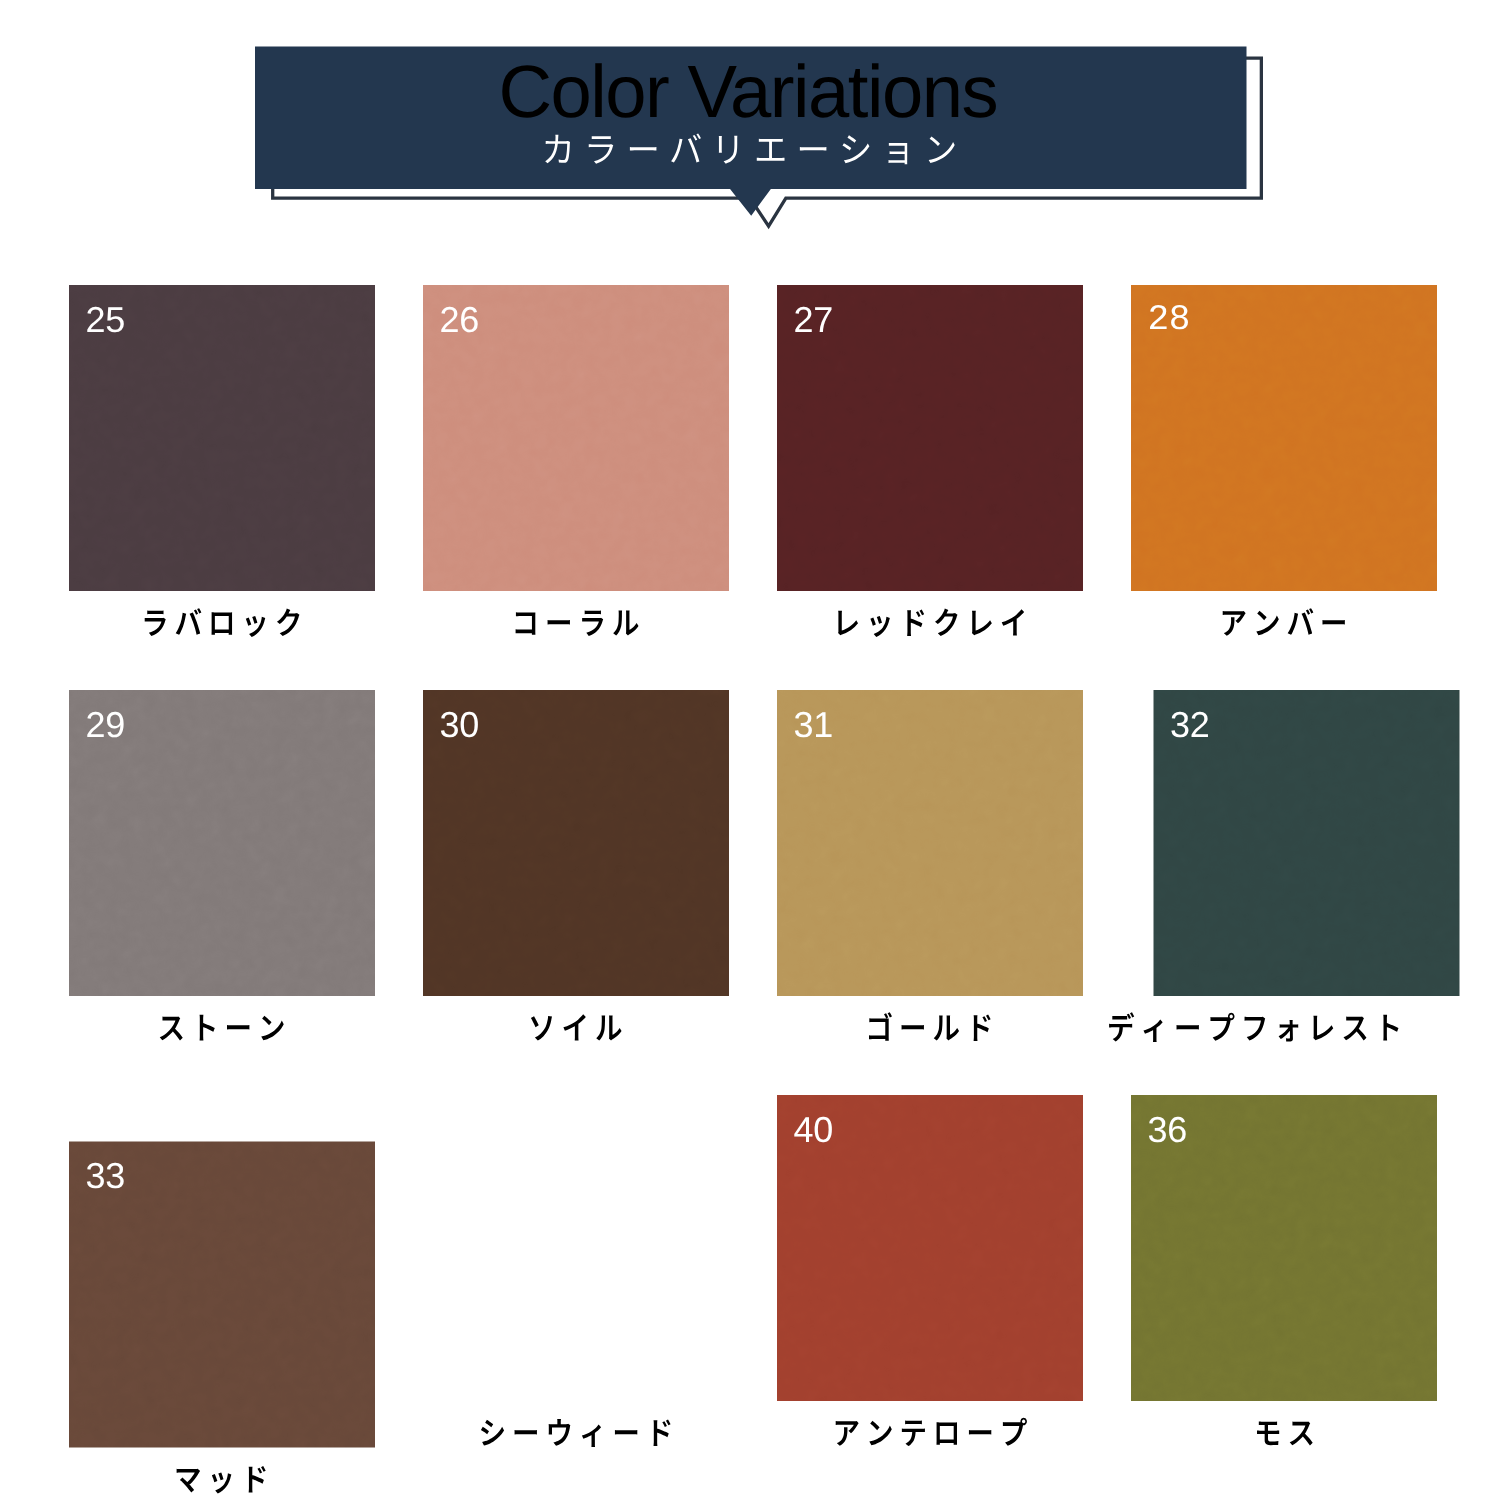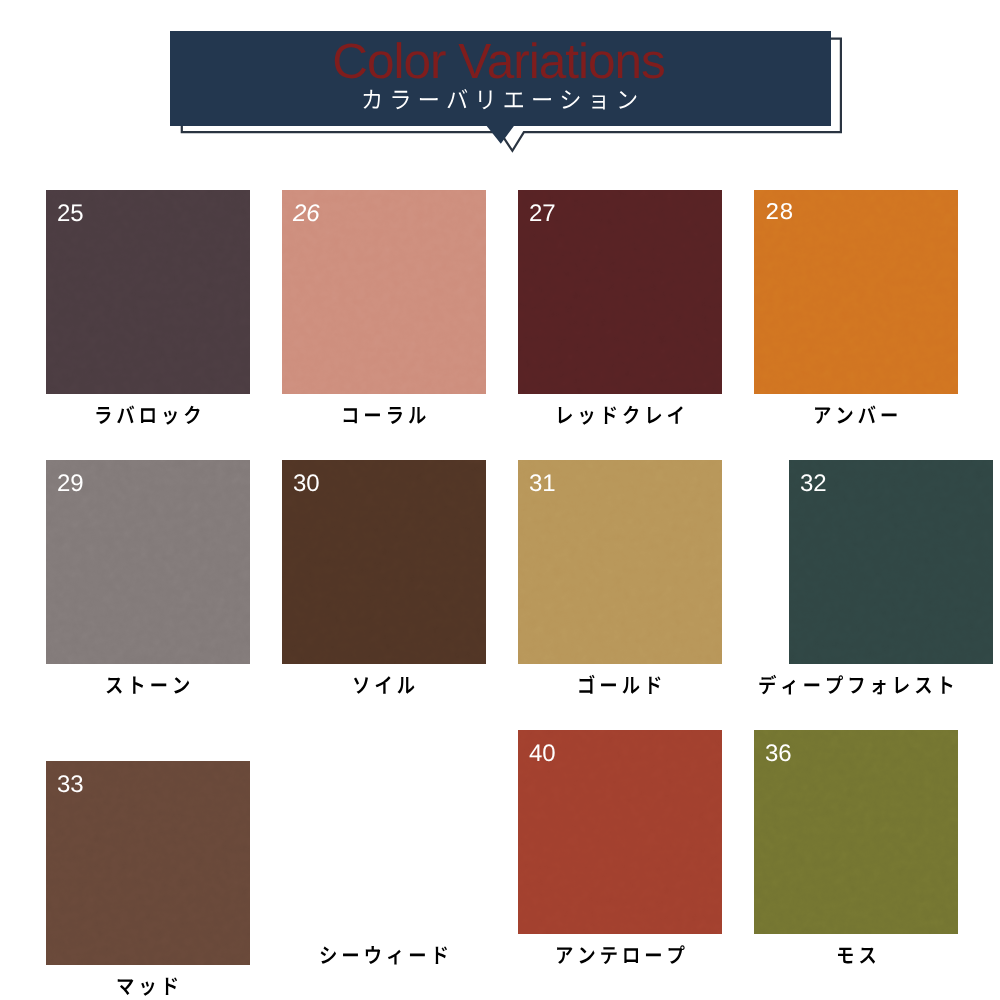--- a/index.html
+++ b/index.html
@@ -9,21 +9,21 @@
     font-family:"Liberation Sans",sans-serif;
     -webkit-font-smoothing:antialiased;
     text-rendering:geometricPrecision;
   }
   .page{position:relative;width:1000px;height:1000px;}
 
   
   .banner-wrap{position:absolute;left:0;top:0;width:1000px;height:178px;}
   .banner-svg{position:absolute;left:0;top:0;}
   .banner-title{position:absolute;left:168px;top:37px;width:661px;text-align:center;
-     color:#7f1d1d;font-size:49.5px;line-height:50px;letter-spacing:-1px;font-weight:400;
+     color:#000000;font-size:49.5px;line-height:50px;letter-spacing:-1px;font-weight:400;
      box-sizing:border-box;white-space:nowrap;}
   .banner-sub{position:absolute;left:169px;top:86.5px;width:661px;height:32px;}
   .banner-sub svg{display:block;margin:0 auto;}
 
   
   .grid{position:absolute;left:46px;top:190px;width:912px;height:744px;}
   .cell{position:absolute;width:204px;height:240px;}
   .chip{position:relative;width:204px;height:204px;overflow:hidden;}
   .chip .tex{position:absolute;left:0;top:0;width:204px;height:204px;opacity:.07;
      mix-blend-mode:overlay;pointer-events:none;}
@@ -83,21 +83,21 @@
         <div class="label">
           <svg role="img" aria-label="ラバロック" width="107.64" height="29" viewBox="0 0 107.64 29">
             <path transform="translate(0.00,18.82) scale(0.03682,0.04160)" d="m113-380q10 1 24 2 13 0 26 0 9 0 28 0 20 0 45 0 24 0 48 0 25 0 44 0 19 0 28 0 12 0 27 0 15-1 25-2l0 58q-10-1-25-2-14 0-28 0-8 0-27 0-20 0-44 0-24 0-49 0-24 0-44 0-19 0-28 0-12 0-26 1-13 0-24 1zm335 141q-2 4-4 10-3 5-4 9-11 37-29 73-17 36-45 67-38 42-84 67-47 26-95 40l-44-51q55-12 100-35 44-23 74-54 21-21 34-46 13-24 19-47-5 0-19 0-14 0-33 0-20 0-43 0-22 0-46 0-23 0-44 0-21 0-37 0-17 0-25 0-10 0-25 1-16 0-31 1l0-58q15 1 30 2 14 1 26 1 6 0 22 0 15 0 36 0 20 0 44 0 23 0 47 0 23 0 44 0 21 0 36 0 15 0 22 0 12 0 21-1 8-2 13-4z" fill="#000000"></path>
             <path transform="translate(22.31,18.82) scale(0.03682,0.04160)" d="m388-396q6 9 14 21 7 13 14 25 7 13 12 22l-37 16q-7-15-18-35-11-20-21-34zm58-22q6 9 14 22 8 12 15 25 7 12 12 21l-37 16q-7-16-19-36-11-19-21-33zm-346 264q8-21 16-44 7-23 14-48 6-24 11-49 5-25 7-48l64 14q-1 6-4 15-2 9-4 17-2 8-3 14-2 12-7 31-4 19-10 40-6 21-12 42-7 21-14 39-9 24-21 49-12 26-26 49-13 24-27 43l-62-26q24-31 44-68 21-38 34-70zm246-13q-7-20-16-42-9-22-19-45-10-22-20-42-9-20-17-34l59-19q8 14 17 34 10 20 20 43 10 22 20 45 9 22 17 40 6 18 15 40 8 23 16 47 8 23 15 46 7 23 12 41l-65 21q-7-28-15-58-9-31-19-60-9-30-20-57z" fill="#000000"></path>
             <path transform="translate(44.62,18.82) scale(0.03682,0.04160)" d="m66-351q15 0 28 0 13 1 22 1 8 0 24 0 17 0 39 0 23 0 49 0 25 0 51 0 26 0 48 0 23 0 39 0 17 0 24 0 9 0 22 0 13 0 26-1-1 11-1 23 0 12 0 23 0 6 0 21 0 14 0 35 0 21 0 44 0 23 0 46 0 24 0 44 0 20 0 35 0 14 0 20 0 7 0 18 0 11 0 21 0 11 0 19 1 8 1 9l-62 0q0-1 0-12 0-11 1-25 0-15 0-27 0-6 0-21 0-16 0-37 0-22 0-46 0-25 0-48 0-23 0-42 0-20 0-31 0-11 0-11l-251 0q0 0 0 11 0 11 0 30 0 20 0 43 0 23 0 47 0 24 0 46 0 22 0 37 0 16 0 22 0 8 0 18 0 11 1 21 0 10 0 17 0 7 0 8l-62 0q0-1 1-9 0-7 0-18 0-10 1-21 0-11 0-19 0-6 0-21 0-15 0-35 0-21 0-44 0-23 0-47 0-23 0-43 0-20 0-35 0-15 0-20 0-10 0-23 0-13-1-23zm333 274l0 56-303 0 0-56z" fill="#000000"></path>
             <path transform="translate(66.92,18.82) scale(0.03682,0.04160)" d="m249-294q4 7 10 22 5 15 12 32 6 16 11 31 5 15 8 24l-53 18q-3-9-8-23-4-15-10-31-6-17-12-32-6-15-11-24zm184 34q-4 10-6 18-3 8-5 15-9 39-26 77-17 38-43 71-35 45-78 76-44 30-88 47l-47-48q28-8 58-23 31-14 59-35 28-21 48-47 17-22 31-49 14-28 22-60 9-31 12-62zm-300-8q5 9 11 24 6 14 13 31 7 17 13 33 6 15 9 25l-54 21q-3-10-9-26-6-16-12-34-7-17-14-32-6-15-10-23z" fill="#000000"></path>
             <path transform="translate(89.23,18.82) scale(0.03682,0.04160)" d="m446-311q-4 6-8 15-4 9-7 18-7 23-19 51-12 29-29 59-17 30-40 58-35 43-83 78-48 34-118 62l-53-47q50-15 87-34 37-20 65-42 28-23 49-49 18-20 33-46 15-25 26-50 11-26 15-45l-173 0 21-51q6 0 22 0 15 0 34 0 20 0 39 0 19 0 33 0 14 0 19 0 11 0 22-2 11-1 19-4zm-165-79q-8 13-16 27-7 13-12 21-16 29-40 62-24 32-56 62-31 31-68 56l-50-37q33-20 58-42 25-21 44-43 19-22 32-42 13-20 22-36 6-9 12-23 6-14 9-26z" fill="#000000"></path>
           </svg>
         </div>
       </div>
-      <div class="cell" style="left: 236px; top: 0px; font-style: italic;">
+      <div class="cell" style="left: 236px; top: 0px;">
         <div class="chip" style="background:#ce8e7d">
           <svg class="tex" width="204" height="204" viewBox="53 97 204 204">
             <rect x="53" y="97" width="204" height="204" filter="url(#grain)"></rect>
           </svg>
           <div class="num">26</div>
         </div>
         <div class="label">
           <svg role="img" aria-label="コーラル" width="85.33" height="29" viewBox="0 0 85.33 29">
             <path transform="translate(0.00,18.82) scale(0.03682,0.04160)" d="m80-352q14 2 31 3 17 1 29 1l251 0q10 0 23-1 12 0 18-1 0 9 0 22-1 12-1 22l0 259q0 13 1 30 1 17 1 26l-64 0q0-9 0-22 1-13 1-27l0-251-230 0q-15 0-32 1-18 0-28 1zm-6 273q12 1 28 2 16 1 32 1l270 0 0 59-268 0q-14 0-32 0-18 1-30 2z" fill="#000000"></path>
             <path transform="translate(22.31,18.82) scale(0.03682,0.04160)" d="m47-227q9 0 22 1 13 1 28 1 15 1 28 1 11 0 29 0 18 0 40 0 22 0 46 0 24 0 47 0 24 0 45 0 21 0 37 0 17 0 26 0 18 0 33-2 15-1 24-1l0 70q-8-1-25-2-16-1-32-1-9 0-26 0-16 0-37 0-21 0-45 0-23 0-47 0-24 0-46 0-22 0-40 0-18 0-29 0-21 0-43 1-21 1-35 2z" fill="#000000"></path>
@@ -180,21 +180,21 @@
         </div>
         <div class="label">
           <svg role="img" aria-label="ゴールド" width="85.33" height="29" viewBox="0 0 85.33 29">
             <path transform="translate(0.00,18.82) scale(0.03682,0.04160)" d="m372-416q6 9 13 21 8 12 15 24 7 12 11 22l-38 16q-4-11-11-23-7-12-14-24-7-12-14-21zm66-16q6 9 14 21 7 12 15 24 7 12 11 21l-37 17q-9-16-19-35-11-19-22-32zm-369 96q14 1 31 2 16 1 29 1l250 0q11 0 23 0 13 0 19-1 0 9-1 21 0 13 0 23l0 259q0 13 1 30 0 16 1 26l-65 0q1-10 1-23 0-13 0-26l0-251-229 0q-15 0-32 0-18 1-28 2zm-6 273q12 1 28 2 16 1 32 1l270 0 0 58-268 0q-15 0-32 1-18 1-30 2z" fill="#000000"></path>
             <path transform="translate(22.31,18.82) scale(0.03682,0.04160)" d="m47-227q9 0 22 1 13 1 28 1 15 1 28 1 11 0 29 0 18 0 40 0 22 0 46 0 24 0 47 0 24 0 45 0 21 0 37 0 17 0 26 0 18 0 33-2 15-1 24-1l0 70q-8-1-25-2-16-1-32-1-9 0-26 0-16 0-37 0-21 0-45 0-23 0-47 0-24 0-46 0-22 0-40 0-18 0-29 0-21 0-43 1-21 1-35 2z" fill="#000000"></path>
             <path transform="translate(44.62,18.82) scale(0.03682,0.04160)" d="m254-11q2-7 3-16 1-9 1-18 0-6 0-22 0-17 0-41 0-24 0-52 0-27 0-56 0-28 0-53 0-25 0-43 0-19 0-27 0-16-1-28-2-12-2-13l66 0q0 1-2 13-1 12-1 28 0 8 0 25 0 17 0 40 0 23 0 49 0 25 0 50 0 25 0 47 0 22 0 37 0 16 0 21 21-9 45-25 23-17 45-38 22-22 40-47l34 49q-21 28-50 54-29 26-60 47-31 22-60 36-7 4-12 8-5 3-8 6zm-230-6q32-23 53-55 22-32 32-66 6-16 9-41 3-24 4-52 1-28 2-56 0-27 0-49 0-14-1-24-1-11-3-19l65 0q0 1-1 8 0 6-1 16-1 9-1 18 0 22 0 51-1 29-2 59-2 31-5 58-3 28-8 47-11 41-34 77-23 37-55 64z" fill="#000000"></path>
             <path transform="translate(66.92,18.82) scale(0.03682,0.04160)" d="m337-369q7 10 16 24 8 13 16 27 8 13 14 25l-39 17q-7-15-14-27-7-13-14-25-8-12-17-24zm64-26q8 9 16 22 9 13 17 27 9 13 14 25l-38 18q-7-15-14-27-8-13-15-24-8-12-17-24zm-256 355q0-9 0-30 0-22 0-51 0-29 0-60 0-32 0-62 0-29 0-52 0-23 0-33 0-13-1-29-2-17-4-29l70 0q-2 12-3 28-1 15-1 30 0 15 0 40 0 25 0 55 0 29 0 60 0 30 0 57 0 28 0 48 0 20 0 28 0 7 0 19 1 13 2 25 1 13 2 23l-70 0q2-14 3-33 2-19 2-34zm48-216q24 7 55 17 31 10 62 22 31 11 59 23 28 11 47 21l-25 61q-21-11-47-22-26-12-53-23-27-11-53-20-25-9-45-15z" fill="#000000"></path>
           </svg>
         </div>
       </div>
-      <div class="cell" style="left: 708px; top: 270px; padding-left: 35px;">
+      <div class="cell" style="left: 688px; top: 270px; padding-left: 35px;">
         <div class="chip" style="background:#304644">
           <svg class="tex" width="204" height="204" viewBox="60 125 204 204">
             <rect x="60" y="125" width="204" height="204" filter="url(#grain)"></rect>
           </svg>
           <div class="num">32</div>
         </div>
         <div class="label">
           <svg role="img" aria-label="ディープフォレスト" width="196.87" height="29" viewBox="0 0 196.87 29">
             <path transform="translate(0.00,18.82) scale(0.03682,0.04160)" d="m96-374q12 2 25 2 14 1 26 1 10 0 26 0 17 0 38 0 20 0 41 0 20 0 36 0 17 0 26 0 12 0 25 0 14-1 26-3l0 58q-12-1-25-1-14-1-26-1-9 0-26 0-16 0-36 0-21 0-41 0-21 0-37 0-17 0-26 0-13 0-27 1-14 0-25 1zm-58 127q11 1 23 2 12 1 23 1 7 0 26 0 20 0 47 0 28 0 60 0 32 0 63 0 32 0 60 0 27 0 47 0 19 0 25 0 8 0 21-1 13 0 23-2l0 59q-9-1-22-1-12-1-22-1-6 0-25 0-20 0-47 0-28 0-60 0-31 0-63 0-32 0-60 0-27 0-47 0-19 0-26 0-11 0-23 1-13 0-23 1zm250 31q0 48-8 87-8 39-24 70-9 17-24 35-15 17-35 33-19 16-41 27l-53-38q28-11 52-31 25-20 40-43 19-28 25-64 6-35 6-76zm106-194q7 9 14 21 7 13 14 25 7 13 12 22l-36 16q-8-15-19-35-11-20-21-34zm58-22q7 9 14 22 8 12 15 25 8 12 12 21l-36 16q-8-16-19-36-11-19-22-33z" fill="#000000"></path>
             <path transform="translate(22.31,18.82) scale(0.03682,0.04160)" d="m55-139q33-7 67-20 34-12 63-26 30-14 50-26 24-15 48-34 23-18 43-37 19-19 32-35l44 44q-14 16-37 35-23 20-50 39-27 19-54 35-17 10-38 21-22 11-46 21-24 11-48 20-25 9-47 16zm174-38l61-12 0 180q0 9 0 19 0 10 1 19 1 9 2 14l-66 0q1-5 1-14 1-9 1-19 0-10 0-19z" fill="#000000"></path>

